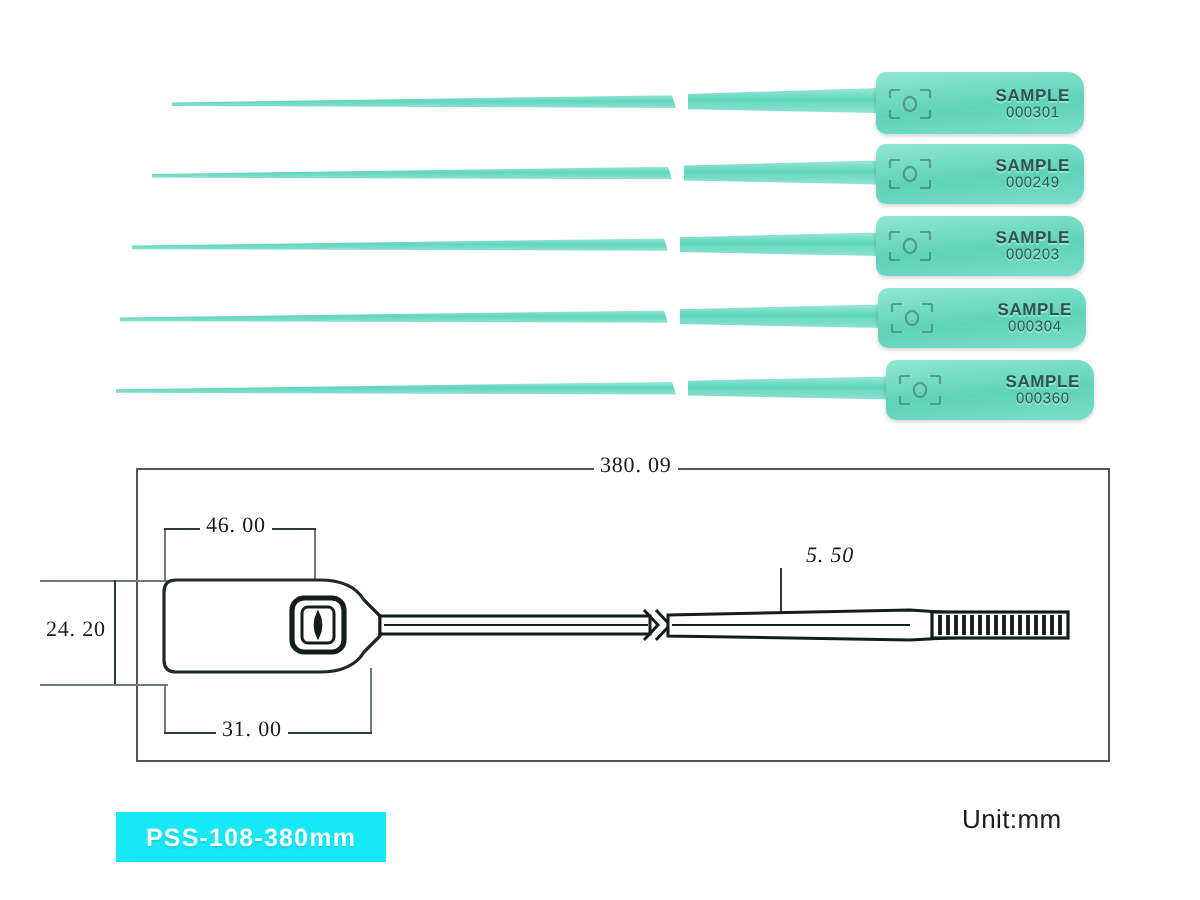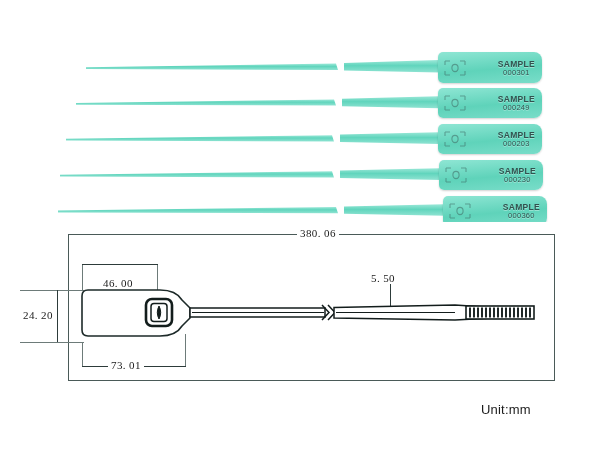--- a/index.html
+++ b/index.html
@@ -20,21 +20,21 @@
     position: absolute;
     left: 0; top: 0;
     width: 600px;
     height: 450px;
     background: #ffffff;
   }
 
   
   #photo-area {
     position: absolute;
-    left: 0; top: 16px;
+    left: 0; top: 0;
     width: 600px;
     height: 222px;
     background: #ffffff;
   }
 
   .seal-row {
     position: absolute;
     height: 40px;
   }
 
@@ -261,21 +261,21 @@
         <path d="M280,4.6 L379,2.2 L380,14.0 L280,12.0 Z" fill="url(#sg4)"></path>
       </svg>
       <div class="seal-head" style="left:379px; top:0px; width:104px; height:30px;
                   background:linear-gradient(175deg,#8fe6d4 0%,#5fd3ba 55%,#79ddc9 100%);">
         <svg class="head-emboss" viewBox="0 0 22 16">
           <path d="M1,1 L6,1 M1,1 L1,5 M21,1 L16,1 M21,1 L21,5 M1,15 L6,15 M1,15 L1,11 M21,15 L16,15 M21,15 L21,11" stroke="#3f6b64" stroke-width="1.1" fill="none"></path>
           <ellipse cx="11" cy="8" rx="3.1" ry="3.6" stroke="#3f6b64" stroke-width="1.1" fill="none"></ellipse>
         </svg>
         <div class="head-text">
           <span class="ht-line1">SAMPLE</span>
-          <span class="ht-line2">000230</span>
+          <span class="ht-line2">000304</span>
         </div>
       </div>
     </div>
 
     <div class="seal-row" style="left:58px; top:180px; width:498px; height:32px;">
       <svg class="strap-svg" width="388" height="20" viewBox="0 0 388 20" style="position:absolute; left:0; top:6px;">
         <defs>
           <linearGradient id="sg5" x1="0" y1="0" x2="0" y2="1">
             <stop offset="0%" stop-color="#9be8d8"></stop>
             <stop offset="45%" stop-color="#61d5bd"></stop>
@@ -297,39 +297,39 @@
         </div>
       </div>
     </div>
 
   </div>
 
   <div id="drawing-area">
 
     <div id="drawing-frame"></div>
 
-    <div class="dim-text" style="left:297px; top:5px;">380. 06</div>
+    <div class="dim-text" style="left:297px; top:5px;">380. 09</div>
 
     <div class="ext-line-v" style="left:82px; top:42px; height:26px;"></div>
     <div class="ext-line-v" style="left:157px; top:42px; height:26px;"></div>
     <div class="dim-line-h" style="left:82px; top:42px; width:76px;"></div>
-    <div class="dim-text" style="left:100px; top:35px;margin-top:20px;">46. 00</div>
+    <div class="dim-text" style="left:100px; top:35px;">46. 00</div>
 
     <div class="ext-line-h" style="left:20px; top:68px; width:64px;"></div>
     <div class="ext-line-h" style="left:20px; top:120px; width:64px;"></div>
     <div class="dim-line-v" style="left:57px; top:68px; height:52px;"></div>
     <div class="dim-text" style="left:20px; top:87px;">24. 20</div>
 
     <div class="ext-line-v" style="left:82px; top:120px; height:24px;"></div>
     <div class="ext-line-v" style="left:185px; top:112px; height:32px;"></div>
     <div class="dim-line-h" style="left:82px; top:144px; width:104px;"></div>
-    <div class="dim-text" style="left:108px; top:137px;">73. 01</div>
+    <div class="dim-text" style="left:108px; top:137px;">31. 00</div>
 
     <div class="dim-line-v" style="left:390px; top:62px; height:23px;"></div>
-    <div class="dim-text" style="left:368px; top:50px;">5. 50</div>
+    <div class="dim-text" style="left:400px; top:50px;font-style:italic;">5. 50</div>
 
     <svg width="600" height="228" viewBox="0 0 600 228" style="position:absolute; left:0; top:0; pointer-events:none;">
 
       <path d="M88,68
                L160,68
                Q176,68 182,78
                L190,86
                L190,96
                L182,104
                Q176,114 160,114
@@ -368,15 +368,16 @@
         <line x1="514" y1="85.5" x2="514" y2="95.5"></line>
         <line x1="518" y1="85.5" x2="518" y2="95.5"></line>
         <line x1="522" y1="85.5" x2="522" y2="95.5"></line>
         <line x1="526" y1="85.5" x2="526" y2="95.5"></line>
         <line x1="530" y1="85.5" x2="530" y2="95.5"></line>
       </g>
     </svg>
 
   </div>
 
+  <div id="product-code">PSS-108-380mm</div>
   <div id="unit-label">Unit:mm</div>
 
 </div>
 
 </body></html>

